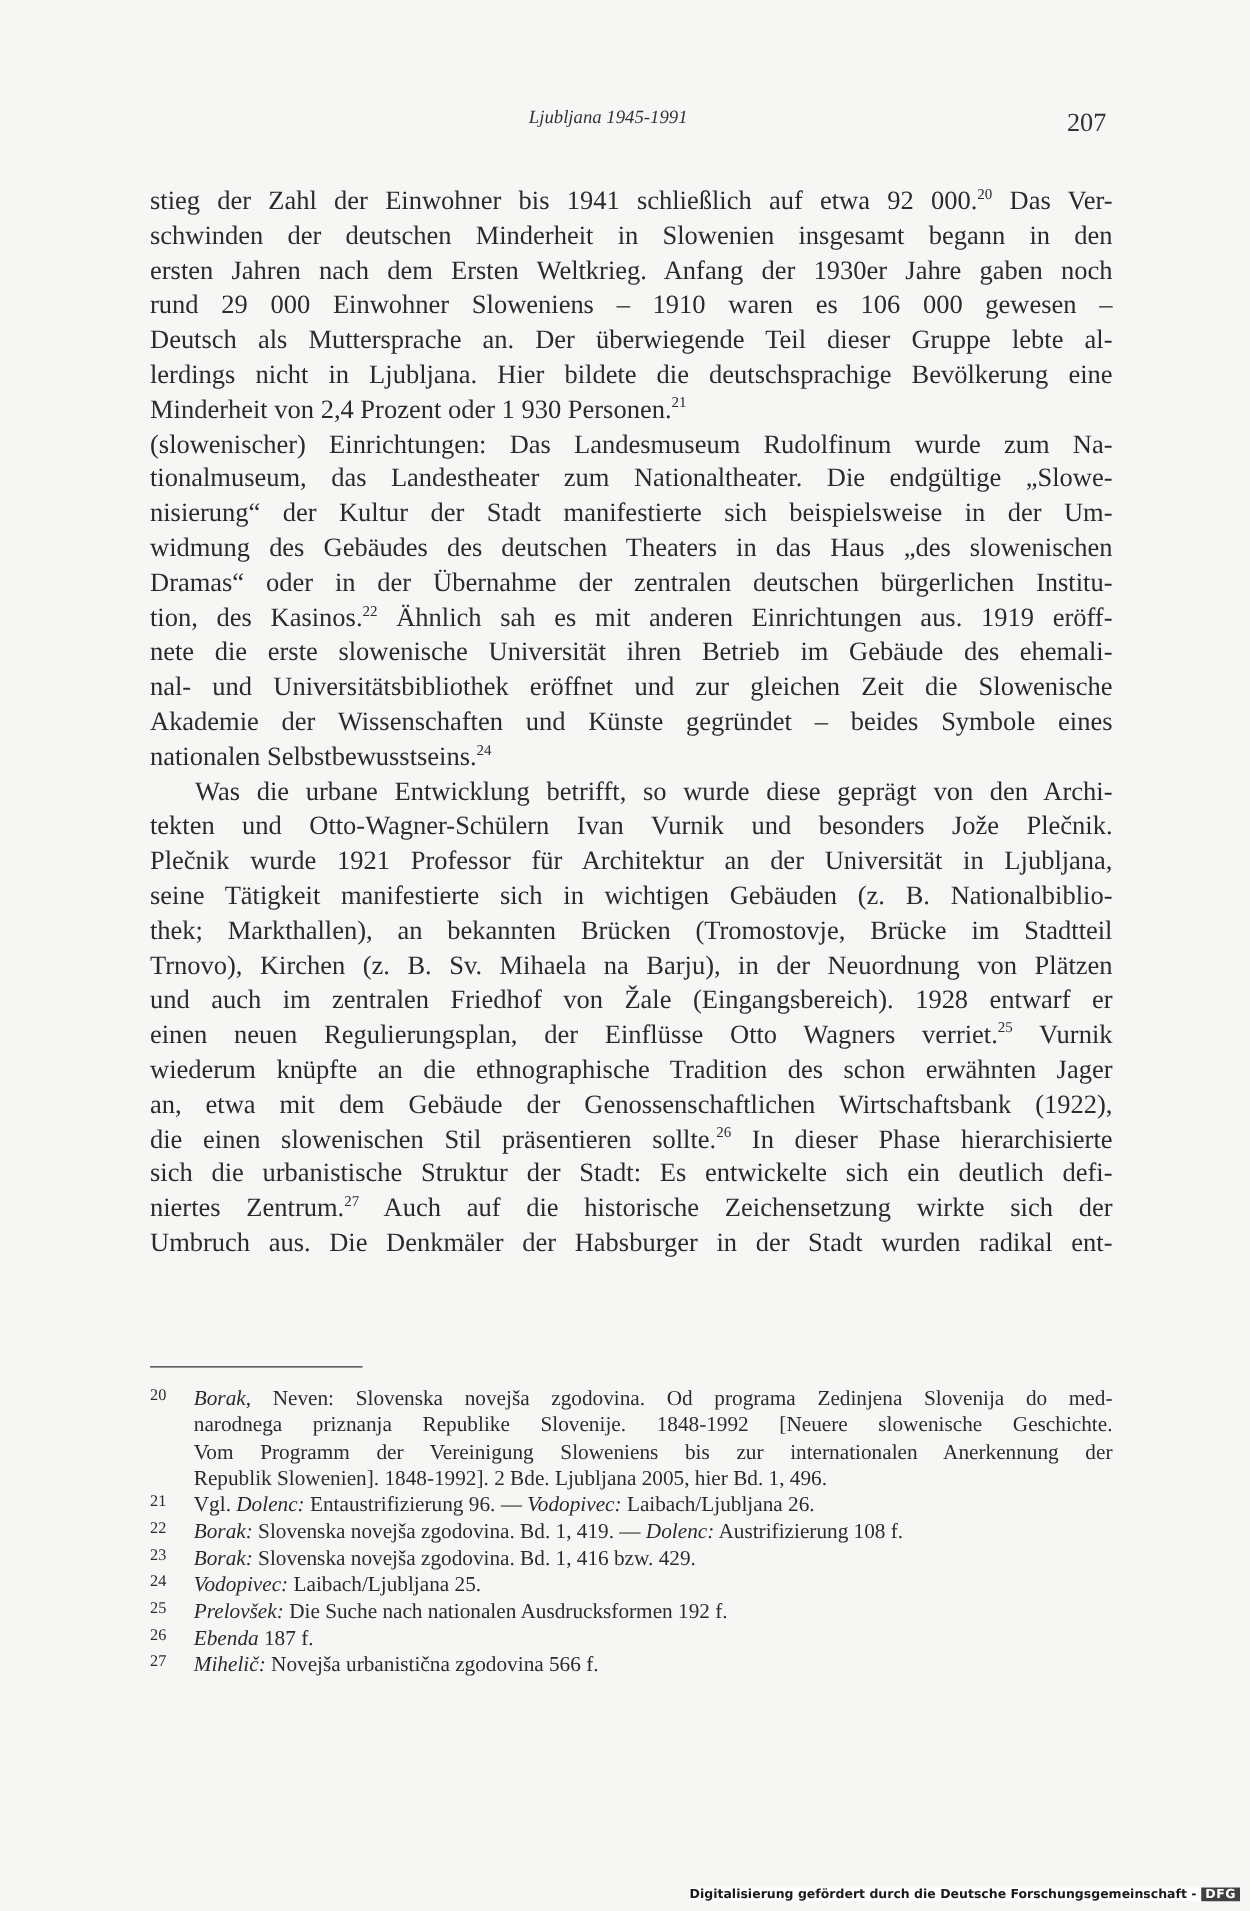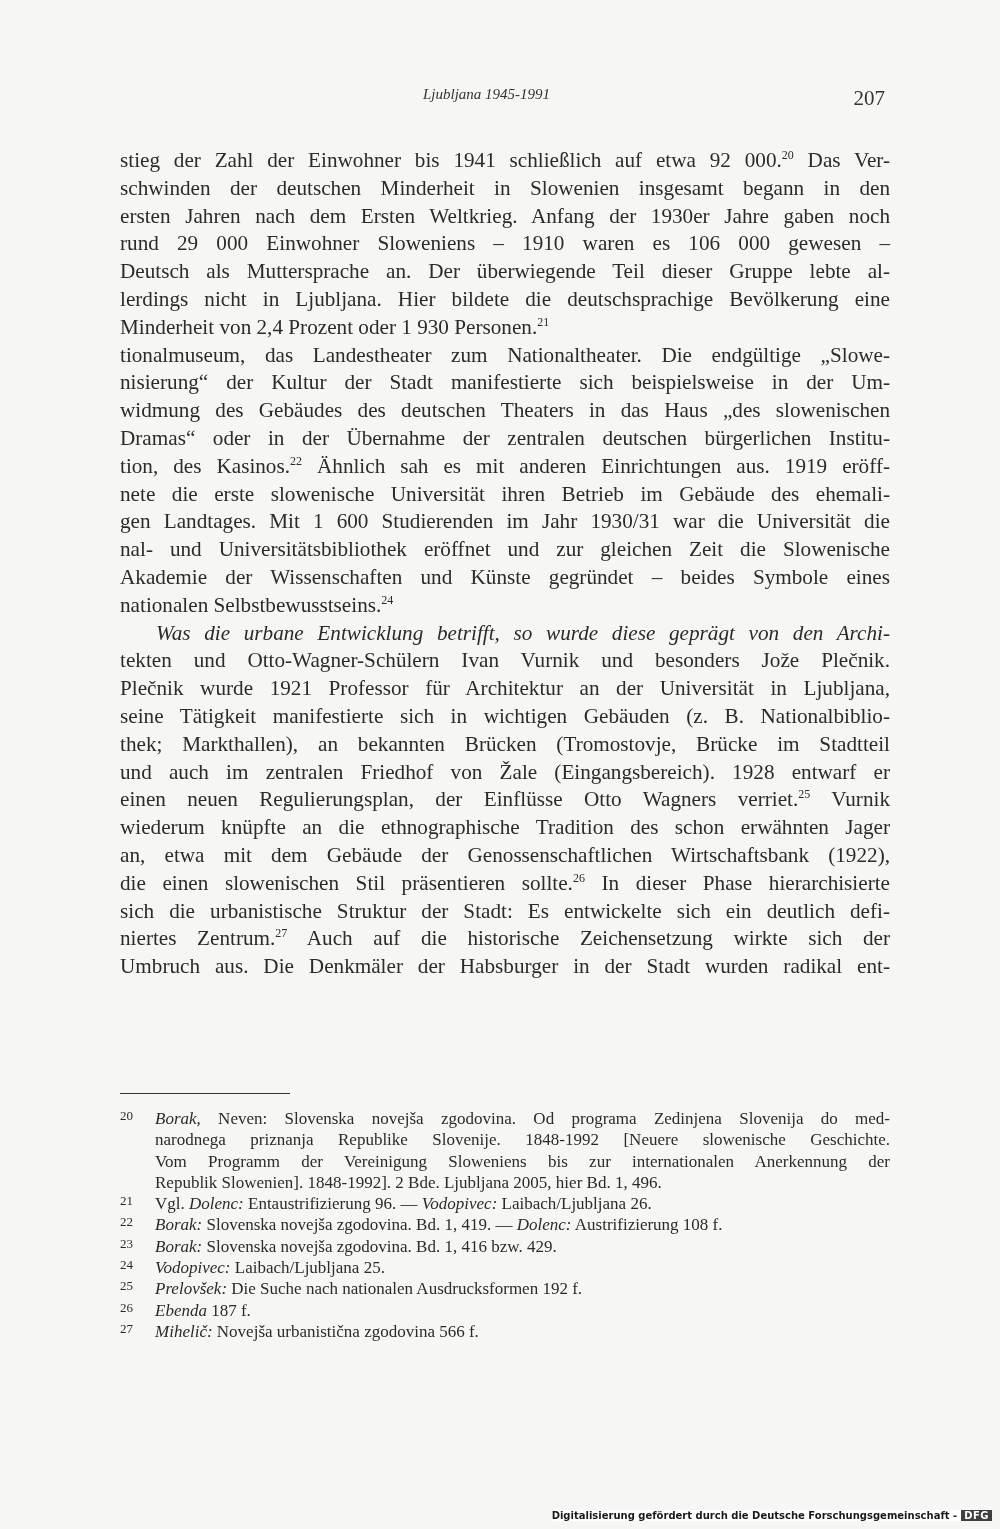--- a/index.html
+++ b/index.html
@@ -44,37 +44,38 @@
     <div class="para">
       <span class="line">stieg der Zahl der Einwohner bis 1941 schließlich auf etwa 92 000.<sup>20</sup> Das Ver-</span>
       <span class="line">schwinden der deutschen Minderheit in Slowenien insgesamt begann in den</span>
       <span class="line">ersten Jahren nach dem Ersten Weltkrieg. Anfang der 1930er Jahre gaben noch</span>
       <span class="line">rund 29 000 Einwohner Sloweniens – 1910 waren es 106 000 gewesen –</span>
       <span class="line">Deutsch als Muttersprache an. Der überwiegende Teil dieser Gruppe lebte al-</span>
       <span class="line">lerdings nicht in Ljubljana. Hier bildete die deutschsprachige Bevölkerung eine</span>
       <span class="line last">Minderheit von 2,4 Prozent oder 1 930 Personen.<sup>21</sup></span>
     </div>
     <div class="para">
+      <span class="line">(slowenischer) Einrichtungen: Das Landesmuseum Rudolfinum wurde zum Na-</span>
       <span class="line">tionalmuseum, das Landestheater zum Nationaltheater. Die endgültige „Slowe-</span>
       <span class="line">nisierung“ der Kultur der Stadt manifestierte sich beispielsweise in der Um-</span>
       <span class="line">widmung des Gebäudes des deutschen Theaters in das Haus „des slowenischen</span>
       <span class="line">Dramas“ oder in der Übernahme der zentralen deutschen bürgerlichen Institu-</span>
       <span class="line">tion, des Kasinos.<sup>22</sup> Ähnlich sah es mit anderen Einrichtungen aus. 1919 eröff-</span>
       <span class="line">nete die erste slowenische Universität ihren Betrieb im Gebäude des ehemali-</span>
-      <span class="line">gen Landtages. Mit 1 600 Studierenden im Jahr 1930/31 war die Universität die</span>
       <span class="line">nal- und Universitätsbibliothek eröffnet und zur gleichen Zeit die Slowenische</span>
       <span class="line">Akademie der Wissenschaften und Künste gegründet – beides Symbole eines</span>
       <span class="line last">nationalen Selbstbewusstseins.<sup>24</sup></span>
     </div>
     <div class="para">
-      <span class="line" style="padding-left: 36px; font-style: italic;">Was die urbane Entwicklung betrifft, so wurde diese geprägt von den Archi-</span>
+      <span class="line" style="padding-left: 36px;">Was die urbane Entwicklung betrifft, so wurde diese geprägt von den Archi-</span>
       <span class="line">tekten und Otto-Wagner-Schülern Ivan Vurnik und besonders Jože Plečnik.</span>
       <span class="line">Plečnik wurde 1921 Professor für Architektur an der Universität in Ljubljana,</span>
       <span class="line">seine Tätigkeit manifestierte sich in wichtigen Gebäuden (z. B. Nationalbiblio-</span>
       <span class="line">thek; Markthallen), an bekannten Brücken (Tromostovje, Brücke im Stadtteil</span>
+      <span class="line">Trnovo), Kirchen (z. B. Sv. Mihaela na Barju), in der Neuordnung von Plätzen</span>
       <span class="line">und auch im zentralen Friedhof von Žale (Eingangsbereich). 1928 entwarf er</span>
       <span class="line">einen neuen Regulierungsplan, der Einflüsse Otto Wagners verriet.<sup>25</sup> Vurnik</span>
       <span class="line">wiederum knüpfte an die ethnographische Tradition des schon erwähnten Jager</span>
       <span class="line">an, etwa mit dem Gebäude der Genossenschaftlichen Wirtschaftsbank (1922),</span>
       <span class="line">die einen slowenischen Stil präsentieren sollte.<sup>26</sup> In dieser Phase hierarchisierte</span>
       <span class="line">sich die urbanistische Struktur der Stadt: Es entwickelte sich ein deutlich defi-</span>
       <span class="line">niertes Zentrum.<sup>27</sup> Auch auf die historische Zeichensetzung wirkte sich der</span>
       <span class="line">Umbruch aus. Die Denkmäler der Habsburger in der Stadt wurden radikal ent-</span>
     </div>
   </div>

